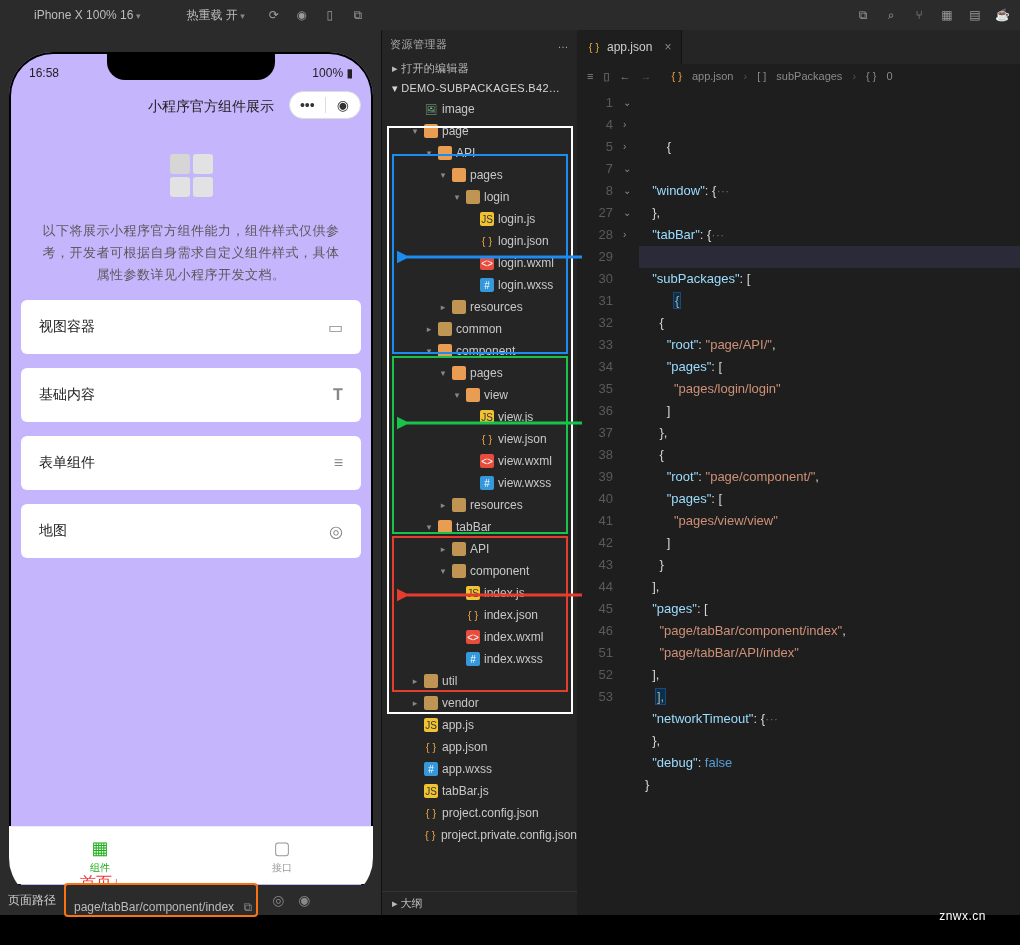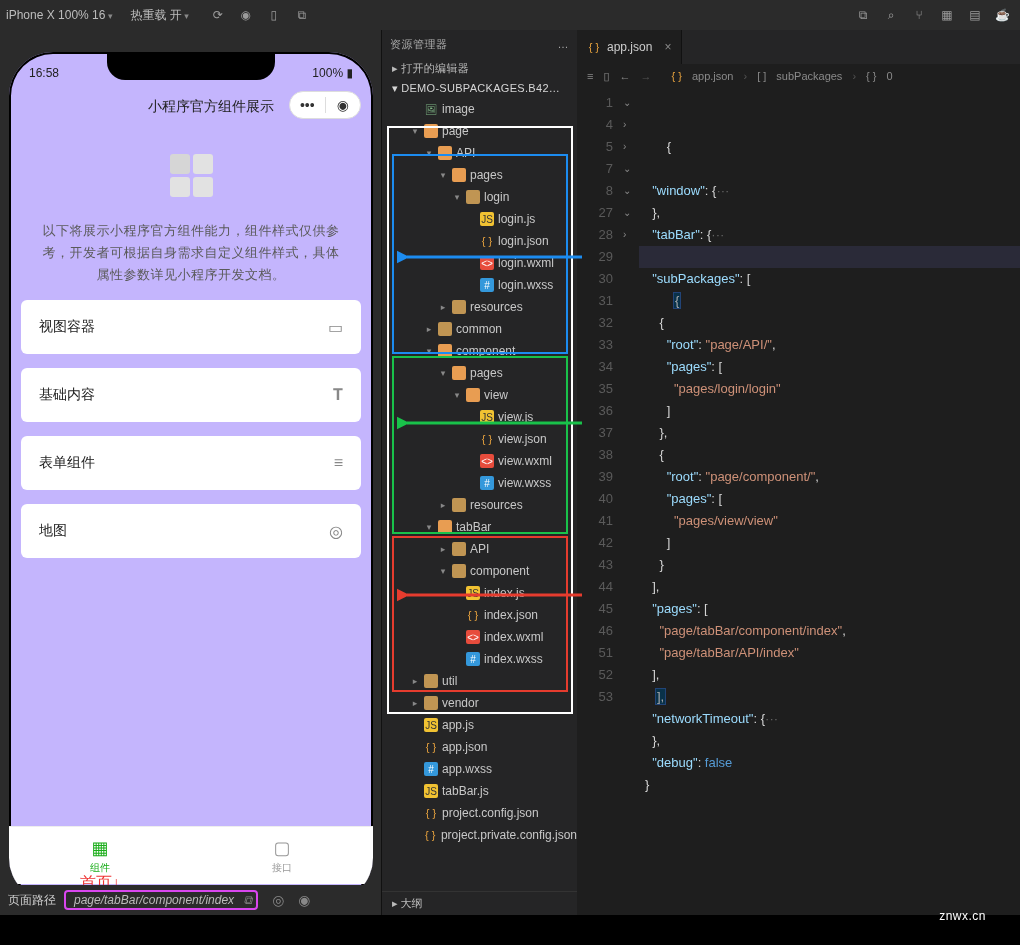--- a/index.html
+++ b/index.html
@@ -8,21 +8,21 @@
     --blue:#4fa3ff; --str:#ce9178; --key:#9cdcfe; --num:#b5cea8; --bool:#569cd6;
     --orange:#e8a33e; --jsyellow:#f1c40f;
   }
   *{box-sizing:border-box;font-family:Consolas,'Segoe UI',Arial,sans-serif;}
   body{margin:0;background:#000;width:1020px;height:945px;overflow:hidden;color:var(--txt);font-size:12px;position:relative;}
 
   
   .topbar{height:30px;background:#2b2b2b;display:flex;align-items:center;padding:0 6px;gap:6px;color:#bdbdbd;font-size:12px;}
   .topbar .spacer{flex:1;}
   .topbar .tbtn{width:22px;height:22px;display:flex;align-items:center;justify-content:center;color:#9b9b9b;}
-  .topbar .dd{margin-right:12px;}
+  .topbar .dd{margin-right:12px;margin-left:28px;}
   .topbar .dd:after{content:" ▾";color:#888;font-size:9px;}
 
   
   .layout{display:flex;height:885px;}
   .sim{width:382px;background:#2b2b2b;position:relative;border-right:1px solid #111;}
   .files{width:195px;background:var(--bg1);display:flex;flex-direction:column;position:relative;}
   .editor{flex:1;background:var(--bg0);display:flex;flex-direction:column;min-width:0;}
 
   
   .phone{position:absolute;left:9px;top:22px;width:364px;height:850px;background:#c4b5fd;border-radius:44px;box-shadow:inset 0 0 0 2px #000;overflow:hidden;}
@@ -40,21 +40,21 @@
   .list{padding:0 12px;}
   .card{background:#fff;border-radius:6px;height:54px;margin-bottom:14px;display:flex;align-items:center;justify-content:space-between;padding:0 18px;color:#222;font-size:14px;}
   .card .ricon{color:#888;font-size:16px;}
   .tabbar{position:absolute;left:0;right:0;bottom:18px;height:58px;background:#fff;border-top:1px solid #eee;display:flex;}
   .tab{flex:1;display:flex;flex-direction:column;align-items:center;justify-content:center;gap:2px;font-size:10px;color:#999;}
   .tab.active{color:#1aad19;}
   .tab .ti{font-size:18px;}
   .homebar{position:absolute;left:114px;bottom:6px;width:136px;height:5px;background:#222;border-radius:3px;}
   .redlabel{position:absolute;left:80px;bottom:21px;color:#e33;font-size:16px;}
   .footer{position:absolute;left:0;right:0;bottom:0;height:30px;background:#2b2b2b;display:flex;align-items:center;padding:0 8px;gap:8px;font-size:12px;}
-  .footer .pathbox{border:2px solid #d946ef;border-radius:4px;padding:1px 22px 1px 8px;color:#bbb;position:relative;font-style:italic;}
+  .footer .pathbox{border:2px solid #f97316;border-radius:4px;padding:15px 22px 1px 8px;color:#bbb;position:relative;}
   .footer .fic{color:#888;font-size:14px;margin-left:6px;}
 
   
   .files .hdr{height:28px;display:flex;align-items:center;padding:0 8px;justify-content:space-between;font-size:11px;color:#aaa;letter-spacing:.5px;}
   .files .sec{font-size:11px;padding:3px 10px;color:#bbb;letter-spacing:.3px;white-space:nowrap;overflow:hidden;text-overflow:ellipsis;}
   .tree{flex:1;overflow:hidden;}
   .node{display:flex;align-items:center;height:22px;color:#c8c8c8;gap:4px;white-space:nowrap;}
   .node .chev{width:10px;text-align:center;color:#888;font-size:9px;}
   .ico{width:14px;height:14px;display:inline-flex;align-items:center;justify-content:center;font-size:10px;border-radius:2px;}
   .ico.folder{background:#c09553;color:#2b2b2b;}

